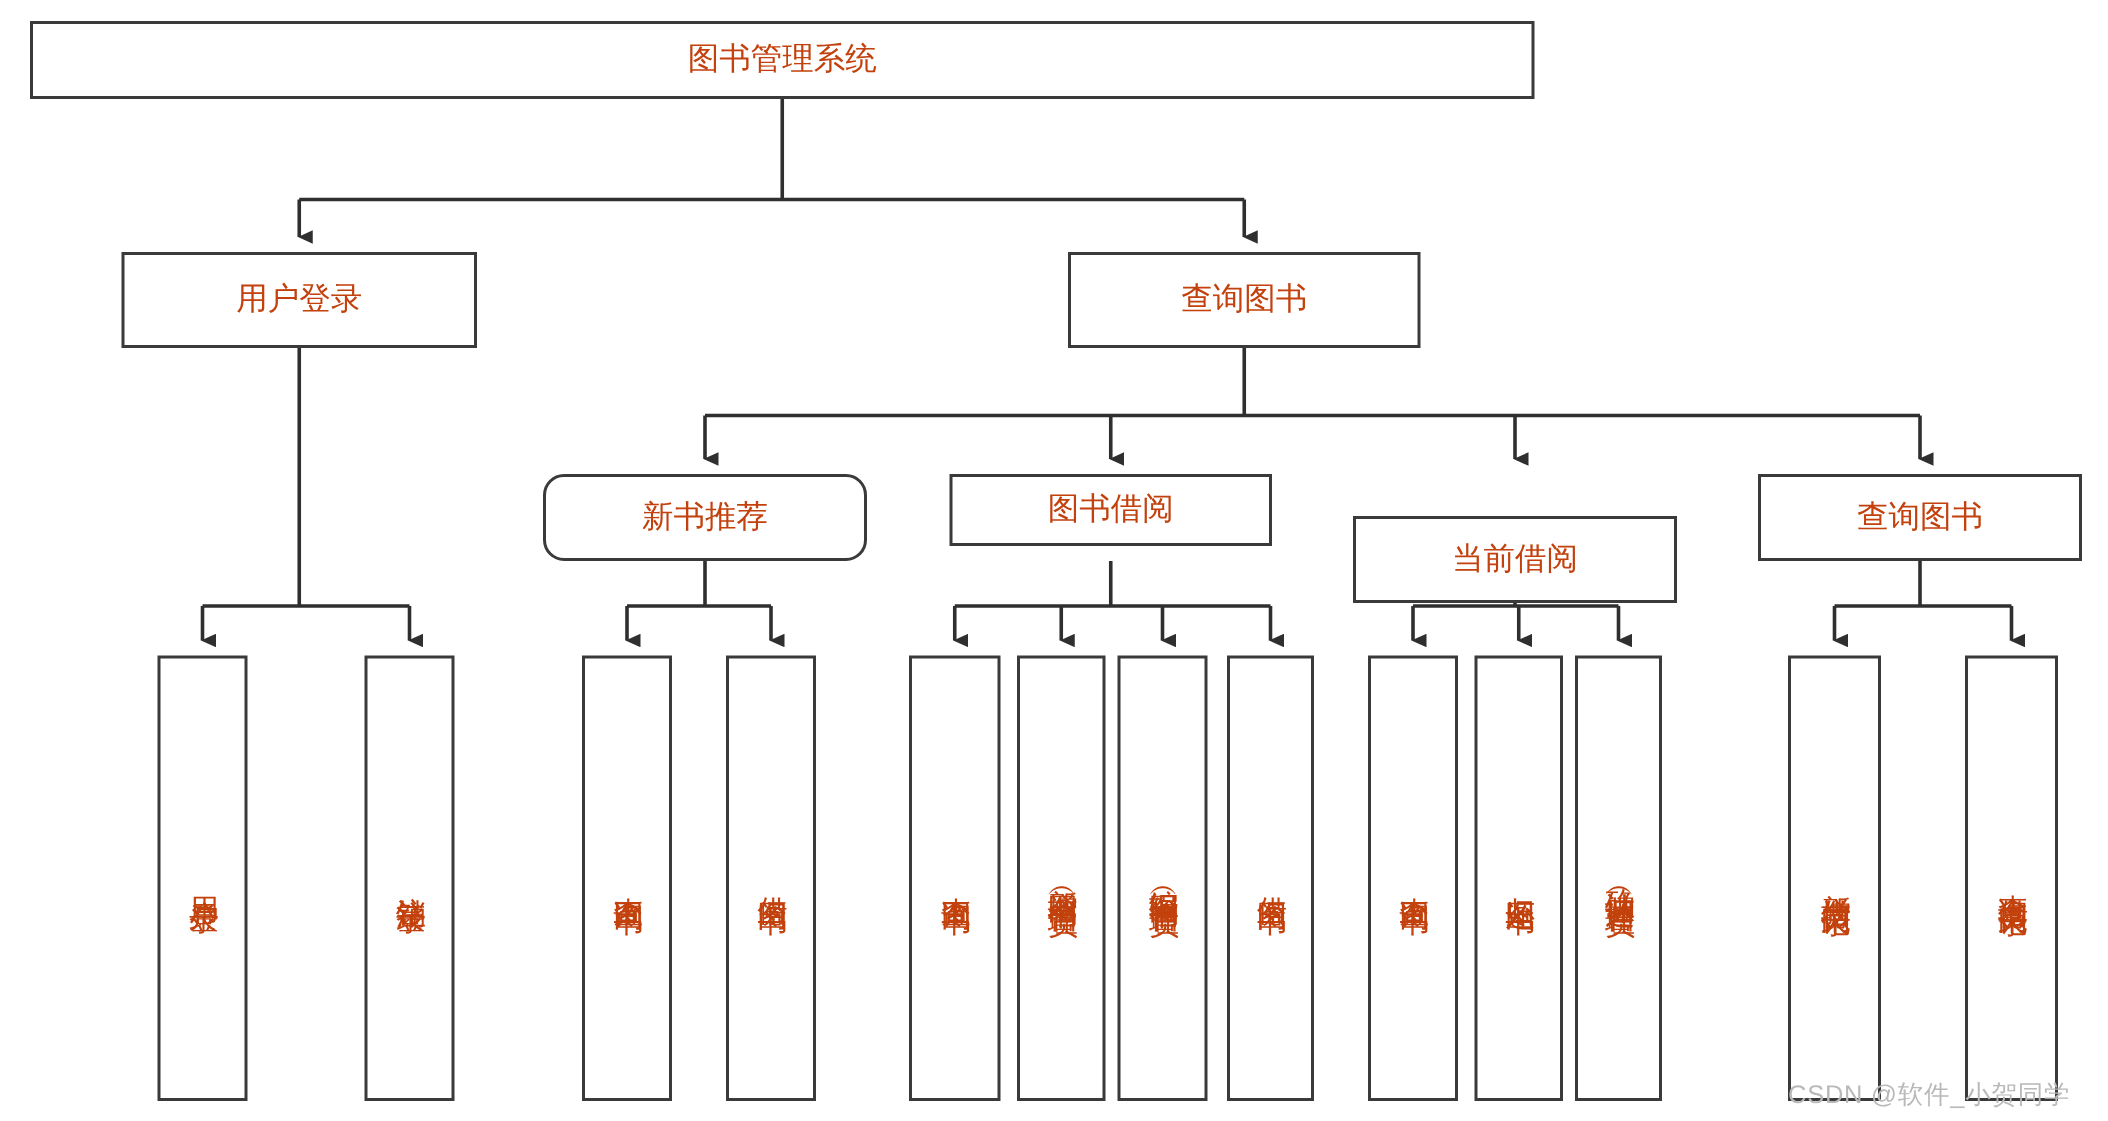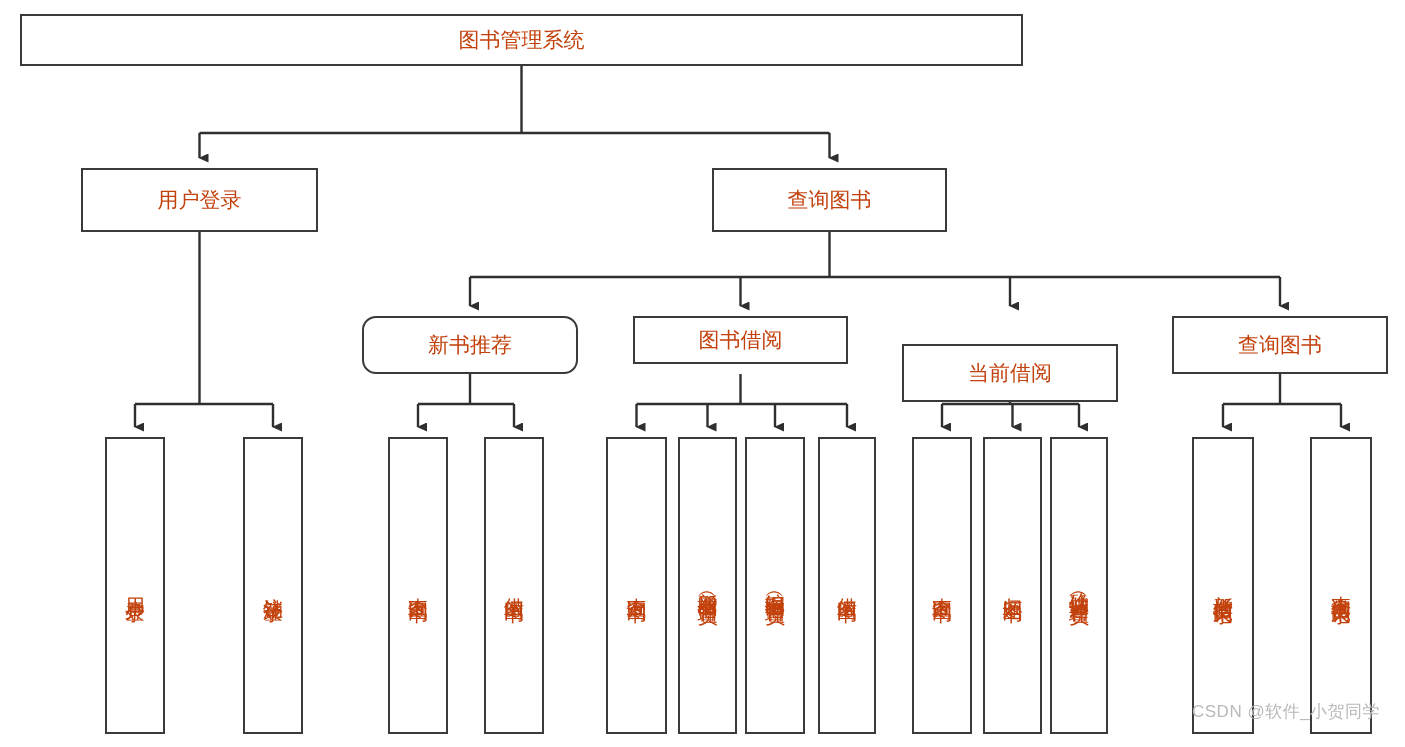--- a/index.html
+++ b/index.html
@@ -171,14 +171,14 @@
         <span class="vtext">确认归还（管理员）</span>
       </div>
       <div class="node v" style="left: 1192px; top: 437px; width: 62px; height: 297px;">
         <span class="vtext">新增借阅记录</span>
       </div>
       <div class="node v" style="left: 1310px; top: 437px; width: 62px; height: 297px;">
         <span class="vtext">查询借阅记录</span>
       </div>
     </div>
 
-  <div class="watermark" style="left: 1192px; top: 700px;">CSDN @软件_小贺同学</div>
+  <div class="watermark" style="left: 1192px; top: 718px;">CSDN @软件_小贺同学</div>
 </div>
 
 </body></html>

